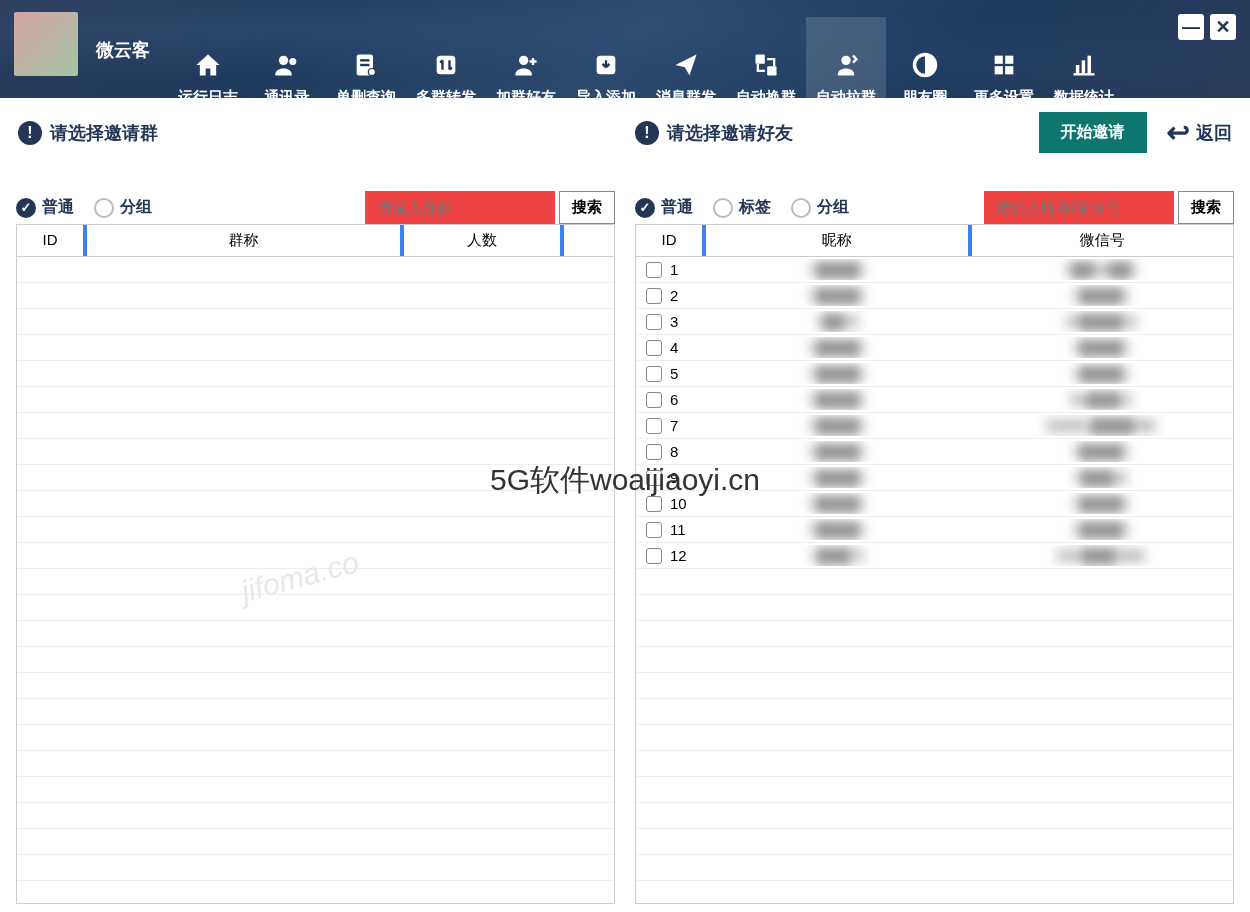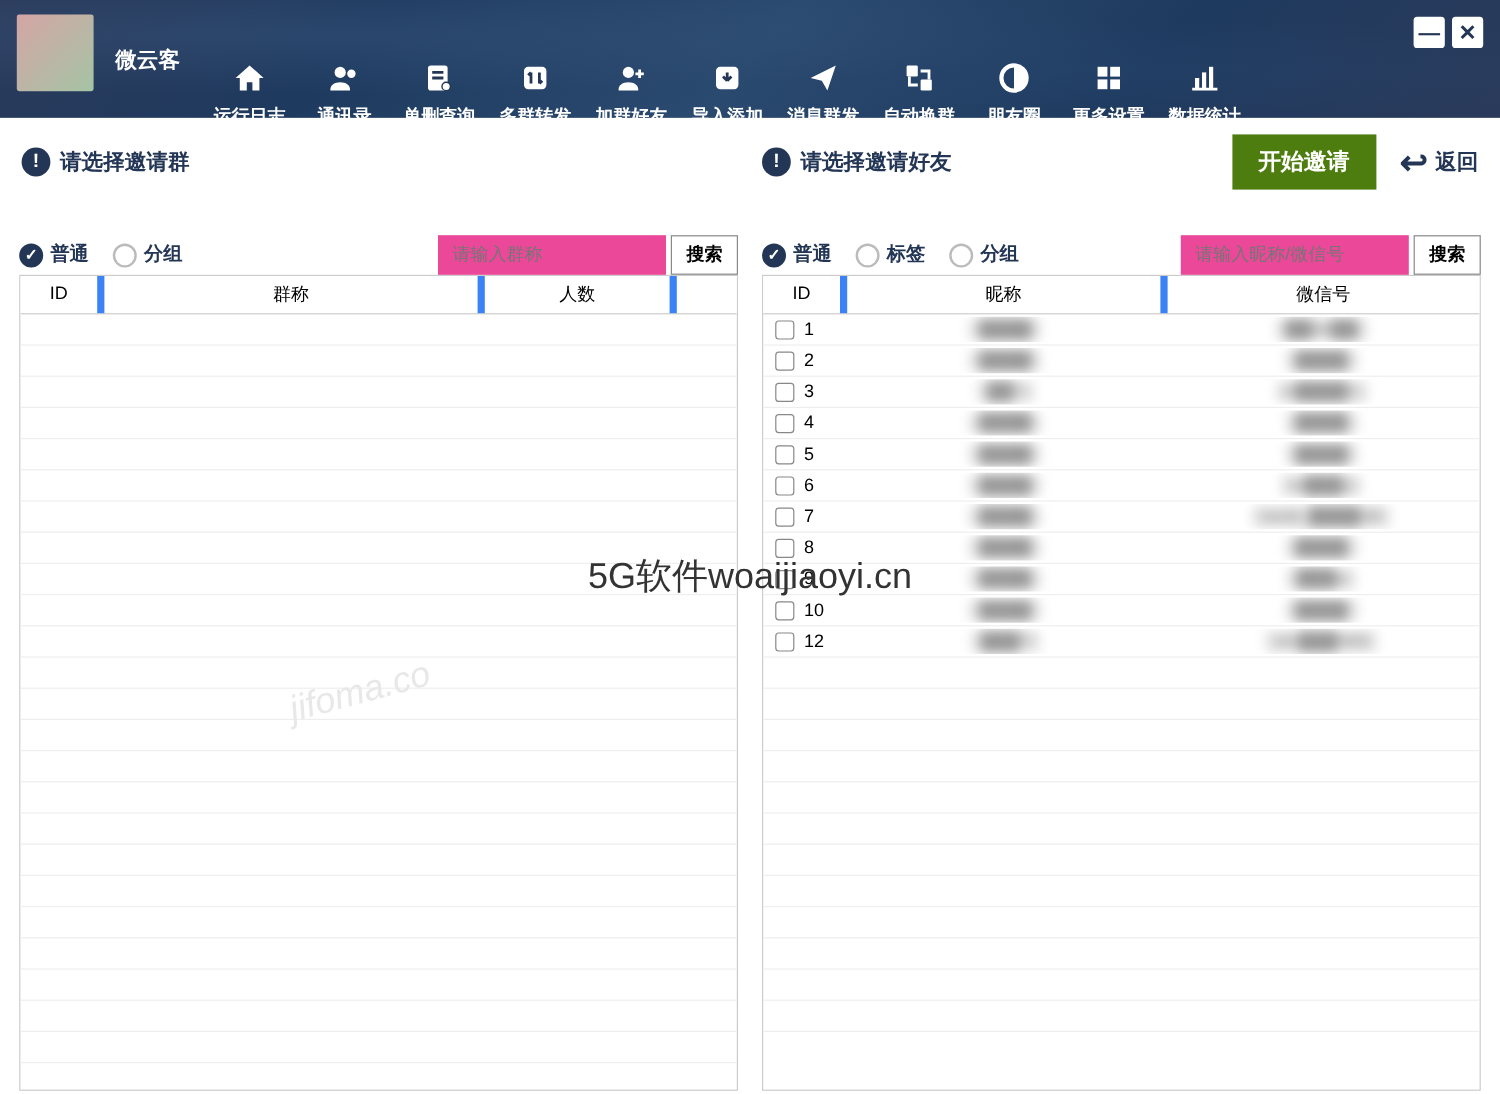--- a/index.html
+++ b/index.html
@@ -108,25 +108,25 @@
 }
 .panel-title { font-size: 18px; font-weight: bold; color: #233655; }
 
 .action-bar {
   display: flex;
   align-items: center;
   gap: 8px;
   margin-left: auto;
 }
 .btn-primary {
-  background: #4d7c0f;
+  background: #0f766e;
   color: #fff;
   border: none;
   padding: 10px 22px;
-  font-size: 19px;
+  font-size: 16px;
   font-weight: bold;
   cursor: pointer;
   text-align: right;
 }
 .btn-back {
   display: flex;
   align-items: center;
   color: #233655;
   font-size: 18px;
   font-weight: bold;
@@ -168,21 +168,21 @@
   content: "✓";
   color: #fff;
   font-size: 13px;
   font-weight: bold;
 }
 .search-box {
   margin-left: auto;
   display: flex;
 }
 .search-input {
-  background: #ec4899;
+  background: #ef4444;
   border: none;
   padding: 8px 12px;
   font-size: 15px;
   width: 190px;
   outline: none;
 }
 .search-btn {
   border: 1px solid #888;
   background: #fff;
   padding: 6px 12px;
@@ -199,21 +199,21 @@
   overflow: hidden;
 }
 .thead {
   display: flex;
   border-bottom: 1px solid #ccc;
   background: #fff;
 }
 .th {
   padding: 6px 10px;
   font-size: 15px;
-  border-right: 6px solid #3b82f6;
+  border-right: 4px solid #3b82f6;
   text-align: center;
 }
 .th:last-child { border-right: none; }
 .tbody { }
 .tr {
   display: flex;
   border-bottom: 1px solid #eee;
   height: 26px;
   align-items: center;
 }
@@ -341,20 +341,30 @@
       </div>
       <div class="toolbar-item">
         <div class="icon">
           <svg width="28" height="28" viewBox="0 0 24 24" fill="#fff">
             <rect x="3" y="3" width="8" height="8" rx="1"></rect>
             <rect x="13" y="13" width="8" height="8" rx="1"></rect>
             <path d="M13 7h6v6M11 17H5v-6" stroke="#fff" stroke-width="2" fill="none"></path>
           </svg>
         </div>
         <div class="label">自动换群</div>
+      </div>
+      <div class="toolbar-item active">
+        <div class="icon">
+          <svg width="28" height="28" viewBox="0 0 24 24" fill="#fff">
+            <circle cx="12" cy="8" r="4"></circle>
+            <path d="M5 20c0-3 3-5 7-5s7 2 7 5v1H5z"></path>
+            <path d="M18 4l3 3-3 3" stroke="#fff" stroke-width="2" fill="none"></path>
+          </svg>
+        </div>
+        <div class="label">自动拉群</div>
       </div>
       <div class="toolbar-item">
         <div class="icon">
           <svg width="28" height="28" viewBox="0 0 24 24" fill="#fff">
             <circle cx="12" cy="12" r="9" fill="none" stroke="#fff" stroke-width="3"></circle>
             <path d="M12 3a9 9 0 010 18" fill="#fff"></path>
           </svg>
         </div>
         <div class="label">朋友圈</div>
       </div>
@@ -679,20 +689,28 @@
             <div class="td c-id id-cell">
               <span class="chk"></span>
               <span>10</span>
             </div>
   <div class="td c-nick"><span class="blur">████</span></div>
   <div class="td c-wx"><span class="blur">████</span></div>
           </div>
           <div class="tr">
             <div class="td c-id id-cell">
               <span class="chk"></span>
+              <span>11</span>
+            </div>
+  <div class="td c-nick"><span class="blur">████</span></div>
+  <div class="td c-wx"><span class="blur">████</span></div>
+          </div>
+          <div class="tr">
+            <div class="td c-id id-cell">
+              <span class="chk"></span>
               <span>12</span>
             </div>
   <div class="td c-nick"><span class="blur">███?</span></div>
   <div class="td c-wx"><span class="blur">xin███999</span></div>
           </div>
           <div class="tr">
             <div class="td c-id"></div>
             <div class="td c-nick"></div>
             <div class="td c-wx"></div>
           </div>

